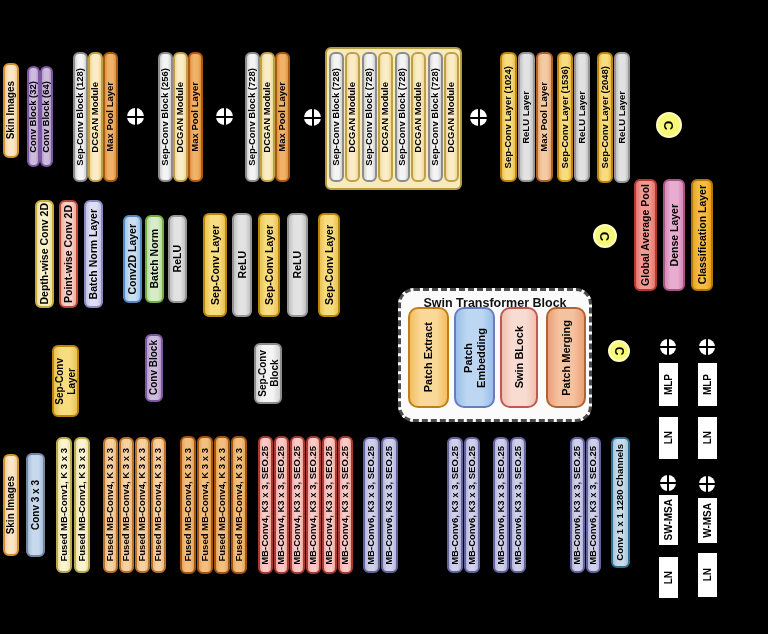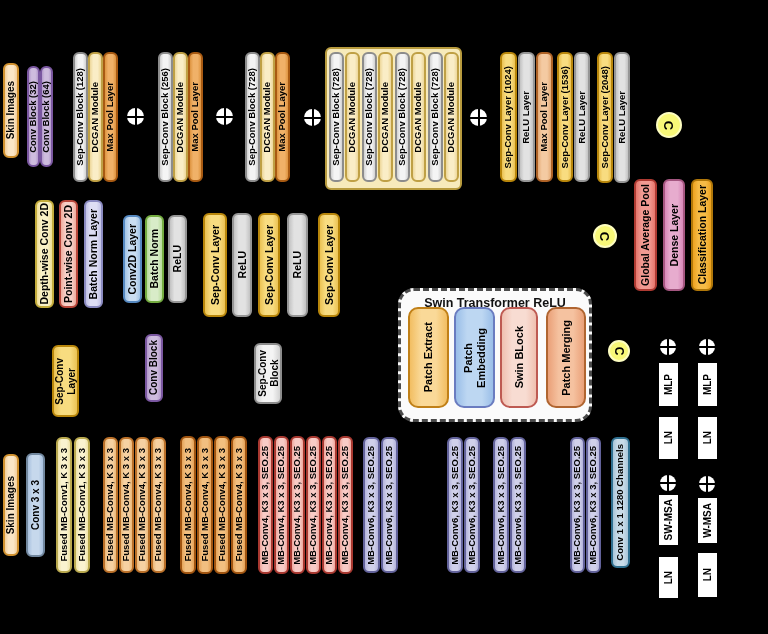--- a/index.html
+++ b/index.html
@@ -185,21 +185,21 @@
 Layer</span>
     </div>
     <div class="node vbox" style="left: 145px; top: 334px; width: 18px; height: 68px; font-size: 10px; background: linear-gradient(to right, rgb(180, 155, 204) 0%, rgb(206, 188, 222) 30%, rgb(206, 188, 222) 70%, rgb(180, 155, 204) 100%); border-color: rgb(122, 87, 160);">
       <span>Conv Block</span>
     </div>
     <div class="node vbox" style="left: 254px; top: 343px; width: 28px; height: 61px; font-size: 10px; background: linear-gradient(to right, rgb(210, 210, 210) 0%, rgb(244, 244, 244) 30%, rgb(244, 244, 244) 70%, rgb(210, 210, 210) 100%); border-color: rgb(140, 140, 140);">
       <span>Sep-Conv
 Block</span>
     </div>
     <div class="node container" style="left: 398px; top: 288px; width: 194px; height: 134px; font-size: 12.5px;">
-      <span>Swin Transformer ReLU</span>
+      <span>Swin Transformer Block</span>
     </div>
     <div class="node vbox r10" style="left: 408px; top: 307px; width: 41px; height: 101px; font-size: 11px; background: linear-gradient(to right, rgb(242, 190, 98) 0%, rgb(250, 217, 152) 30%, rgb(250, 217, 152) 70%, rgb(242, 190, 98) 100%); border-color: rgb(192, 128, 24);">
       <span>Patch Extract</span>
     </div>
     <div class="node vbox r10" style="left: 454px; top: 307px; width: 41px; height: 101px; font-size: 11px; background: linear-gradient(to right, rgb(154, 190, 232) 0%, rgb(189, 215, 242) 30%, rgb(189, 215, 242) 70%, rgb(154, 190, 232) 100%); border-color: rgb(106, 124, 192);">
       <span>Patch
 Embedding</span>
     </div>
     <div class="node vbox r10" style="left: 500px; top: 307px; width: 38px; height: 101px; font-size: 11px; background: linear-gradient(to right, rgb(240, 192, 176) 0%, rgb(248, 220, 210) 30%, rgb(248, 220, 210) 70%, rgb(240, 192, 176) 100%); border-color: rgb(190, 90, 82);">
       <span>Swin BLock</span>

